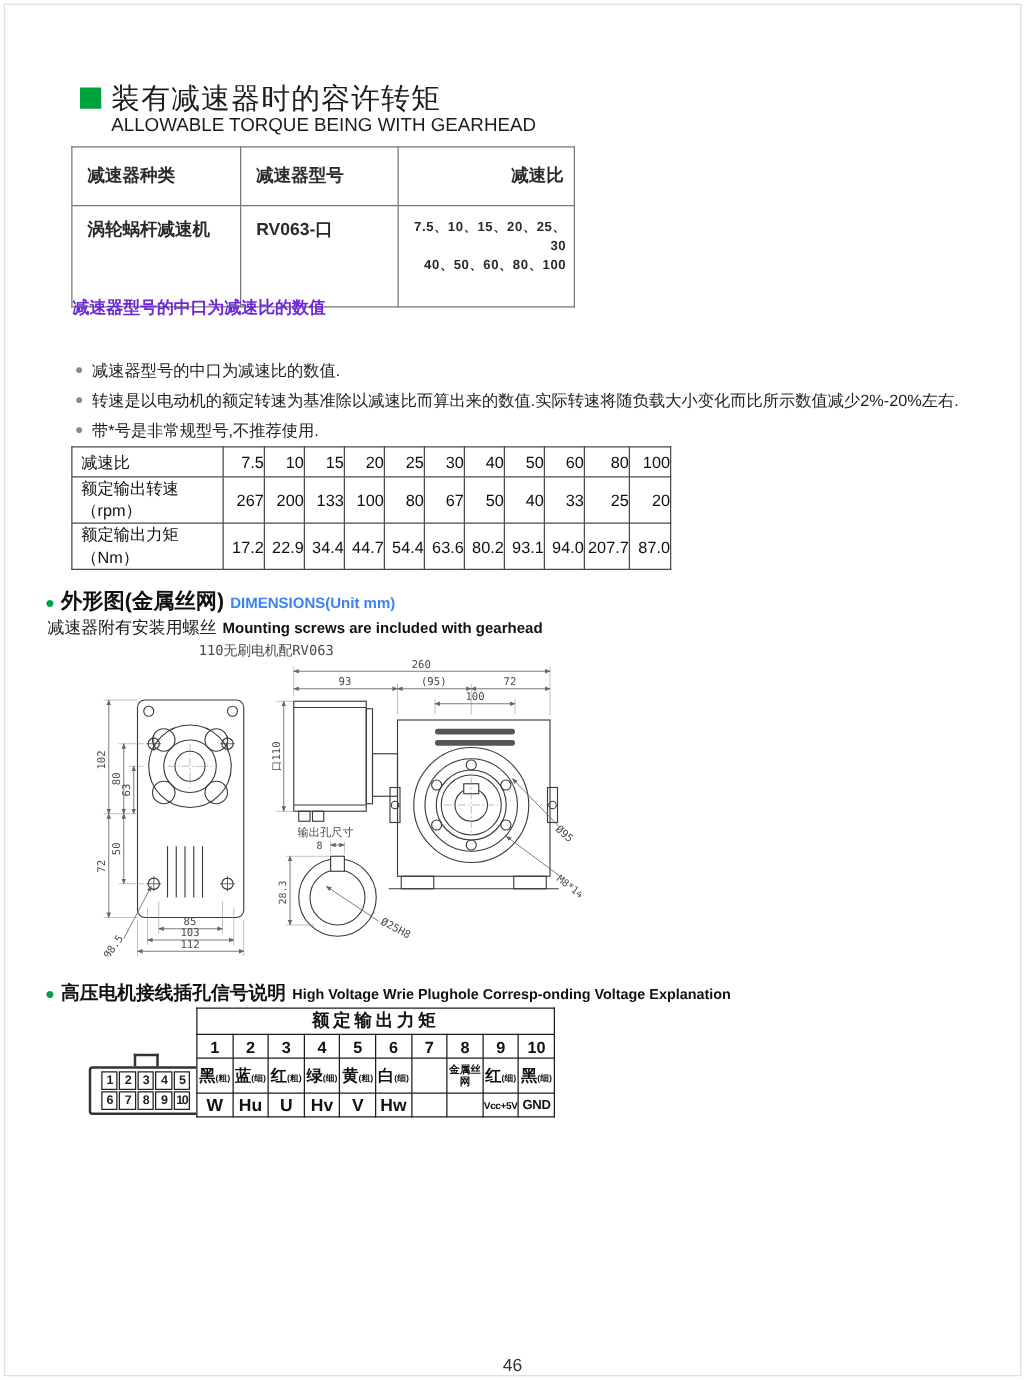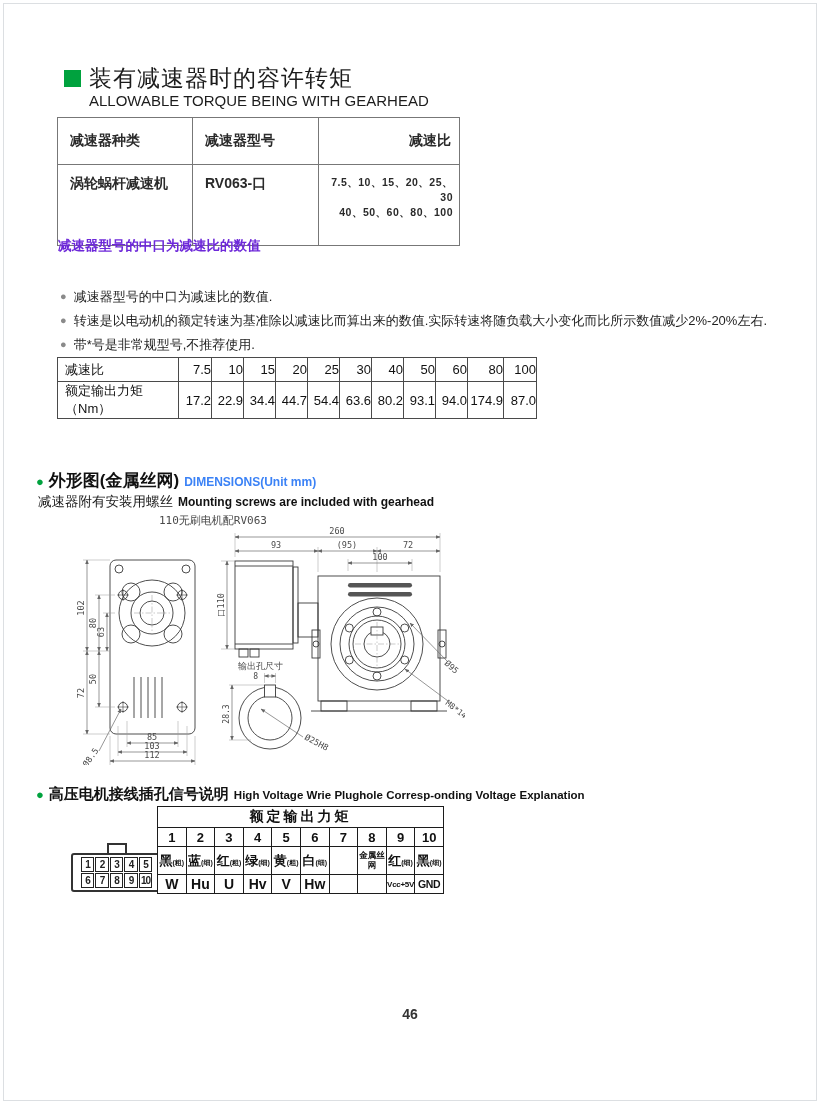--- a/index.html
+++ b/index.html
@@ -67,21 +67,21 @@
   .t3 .sig td.small{font-size:10.5px;letter-spacing:-0.3px;}
 
   
   .connector{position:absolute;left:71px;top:843px;width:91px;}
   .conn-tab{width:20px;height:10px;border:2px solid #333;border-bottom:none;margin:0 auto;background:#fff;box-sizing:border-box;}
   .conn-body{border:2px solid #333;border-radius:3px;background:#fff;padding:2px 1px;display:flex;flex-direction:column;gap:1px;}
   .conn-row{display:flex;gap:1px;justify-content:center;}
   .conn-pin{width:13.5px;height:15px;border:1.5px solid #222;display:flex;align-items:center;justify-content:center;
             font-weight:bold;font-size:10px;box-sizing:border-box;letter-spacing:-1px;}
 
-  .page-num{position:absolute;left:0;top:1006px;width:100%;text-align:center;font-size:14px;color:#333;font-weight:bold;}
+  .page-num{position:absolute;left:0;top:1084px;width:100%;text-align:center;font-size:14px;color:#333;}
 </style>
 </head>
 <body>
 
 <div class="page-frame"></div>
 
 <div class="main-title">
   <div class="green-sq"></div>
   <div class="title-zh">装有减速器时的容许转矩</div>
 </div>
@@ -150,31 +150,45 @@
     <td>20</td>
     <td>25</td>
     <td>30</td>
     <td>40</td>
     <td>50</td>
     <td>60</td>
     <td>80</td>
     <td>100</td>
   </tr>
   <tr>
+    <td class="lbl">额定输出转速（rpm）</td>
+    <td>267</td>
+    <td>200</td>
+    <td>133</td>
+    <td>100</td>
+    <td>80</td>
+    <td>67</td>
+    <td>50</td>
+    <td>40</td>
+    <td>33</td>
+    <td>25</td>
+    <td>20</td>
+  </tr>
+  <tr>
     <td class="lbl">额定输出力矩（Nm）</td>
     <td>17.2</td>
     <td>22.9</td>
     <td>34.4</td>
     <td>44.7</td>
     <td>54.4</td>
     <td>63.6</td>
     <td>80.2</td>
     <td>93.1</td>
     <td>94.0</td>
-    <td>174.9</td>
+    <td>207.7</td>
     <td>87.0</td>
   </tr>
 </tbody>
   </table>
 
 <div class="sec-title sec1">
   <span class="gbullet">●</span>
   <span class="sec-zh">外形图(金属丝网)</span>
   <span class="sec-en">DIMENSIONS(Unit mm)</span>
 </div>

